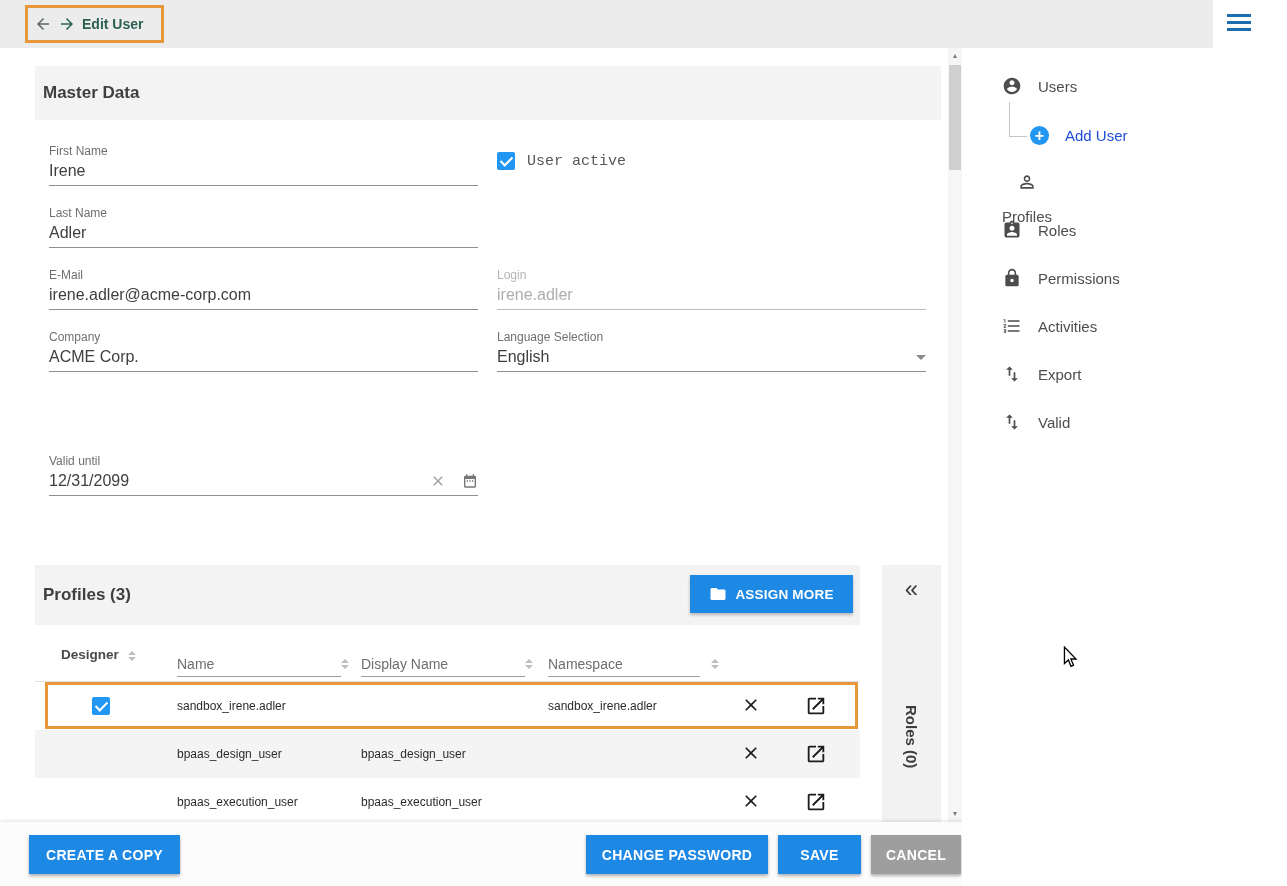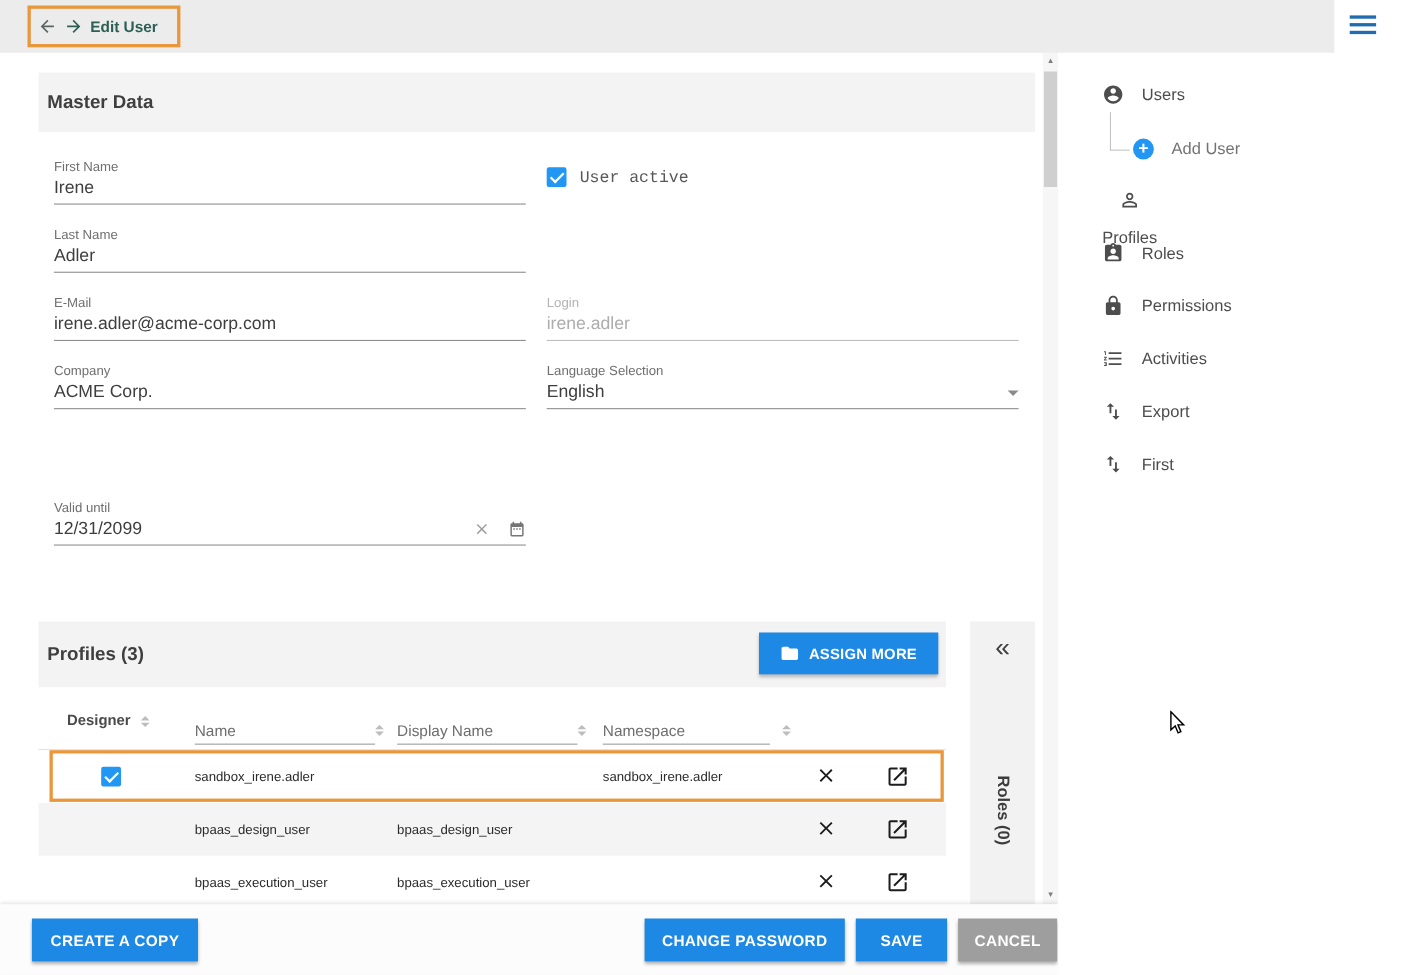--- a/index.html
+++ b/index.html
@@ -91,21 +91,21 @@
   .btn-copy { left:29px; width:151px; }
   .btn-pass { left:586px; width:182px; }
   .btn-save { left:778px; width:83px; }
   .btn-cancel { left:871px; width:90px; background:#9e9e9e; }
   .assign-btn { position:absolute; left:655px; top:10px; width:163px; height:38px; border:none; background:#1e88e5; color:#fff; font-size:13.5px; font-weight:bold; font-family:inherit; letter-spacing:.2px; cursor:pointer; box-shadow:0 2px 3px rgba(0,0,0,.25); display:flex; align-items:center; justify-content:center; gap:8px; }
 
   
   .sidebar { position:absolute; left:962px; top:48px; width:325px; height:838px; background:#fff; }
   .side-item { position:absolute; left:40px; display:flex; align-items:center; gap:16px; cursor:pointer; }
   .side-item .slabel { font-size:15px; color:#4d4d4d; }
-  .side-item.active .slabel { color:#737373; }
+  .side-item.active .slabel { color:#1d4ed8; }
   .side-ico { width:20px; height:20px; flex-shrink:0; }
   .add-circle { width:19px; height:19px; border-radius:50%; background:#2196f3; color:#fff; font-size:16px; line-height:19px; text-align:center; font-weight:bold; flex-shrink:0; }
   .tree-line { position:absolute; left:47px; top:54px; width:18px; height:35px; border-left:1px solid #c4c4c4; border-bottom:1px solid #c4c4c4; }
 
   .cursor { position:absolute; left:1063px; top:646px; z-index:40; pointer-events:none; }
 </style>
 </head>
 <body>
 
 <div class="screen">
@@ -367,21 +367,21 @@
       </span>
       <span class="slabel">Export</span>
     </div>
 
     <div class="side-item" style="top:364px;">
       <span class="side-ico">
         <svg viewBox="0 0 24 24" width="20" height="20">
             <path fill="#4d4d4d" d="M9 3L5 6.99h3V14h2V6.99h3L9 3zm7 14.01V10h-2v7.01h-3L15 21l4-3.99h-3z"></path>
           </svg>
       </span>
-      <span class="slabel">First</span>
+      <span class="slabel">Valid</span>
     </div>
   </div>
 
   <div class="cursor">
     <svg width="16" height="24" viewBox="0 0 14 22">
         <path d="M1 1 L1 16 L4.6 12.8 L7 18.6 L9.3 17.6 L6.9 11.9 L11.6 11.9 Z" fill="#ffffff" stroke="#000000" stroke-width="1.2"></path>
       </svg>
   </div>
 
 </div>

